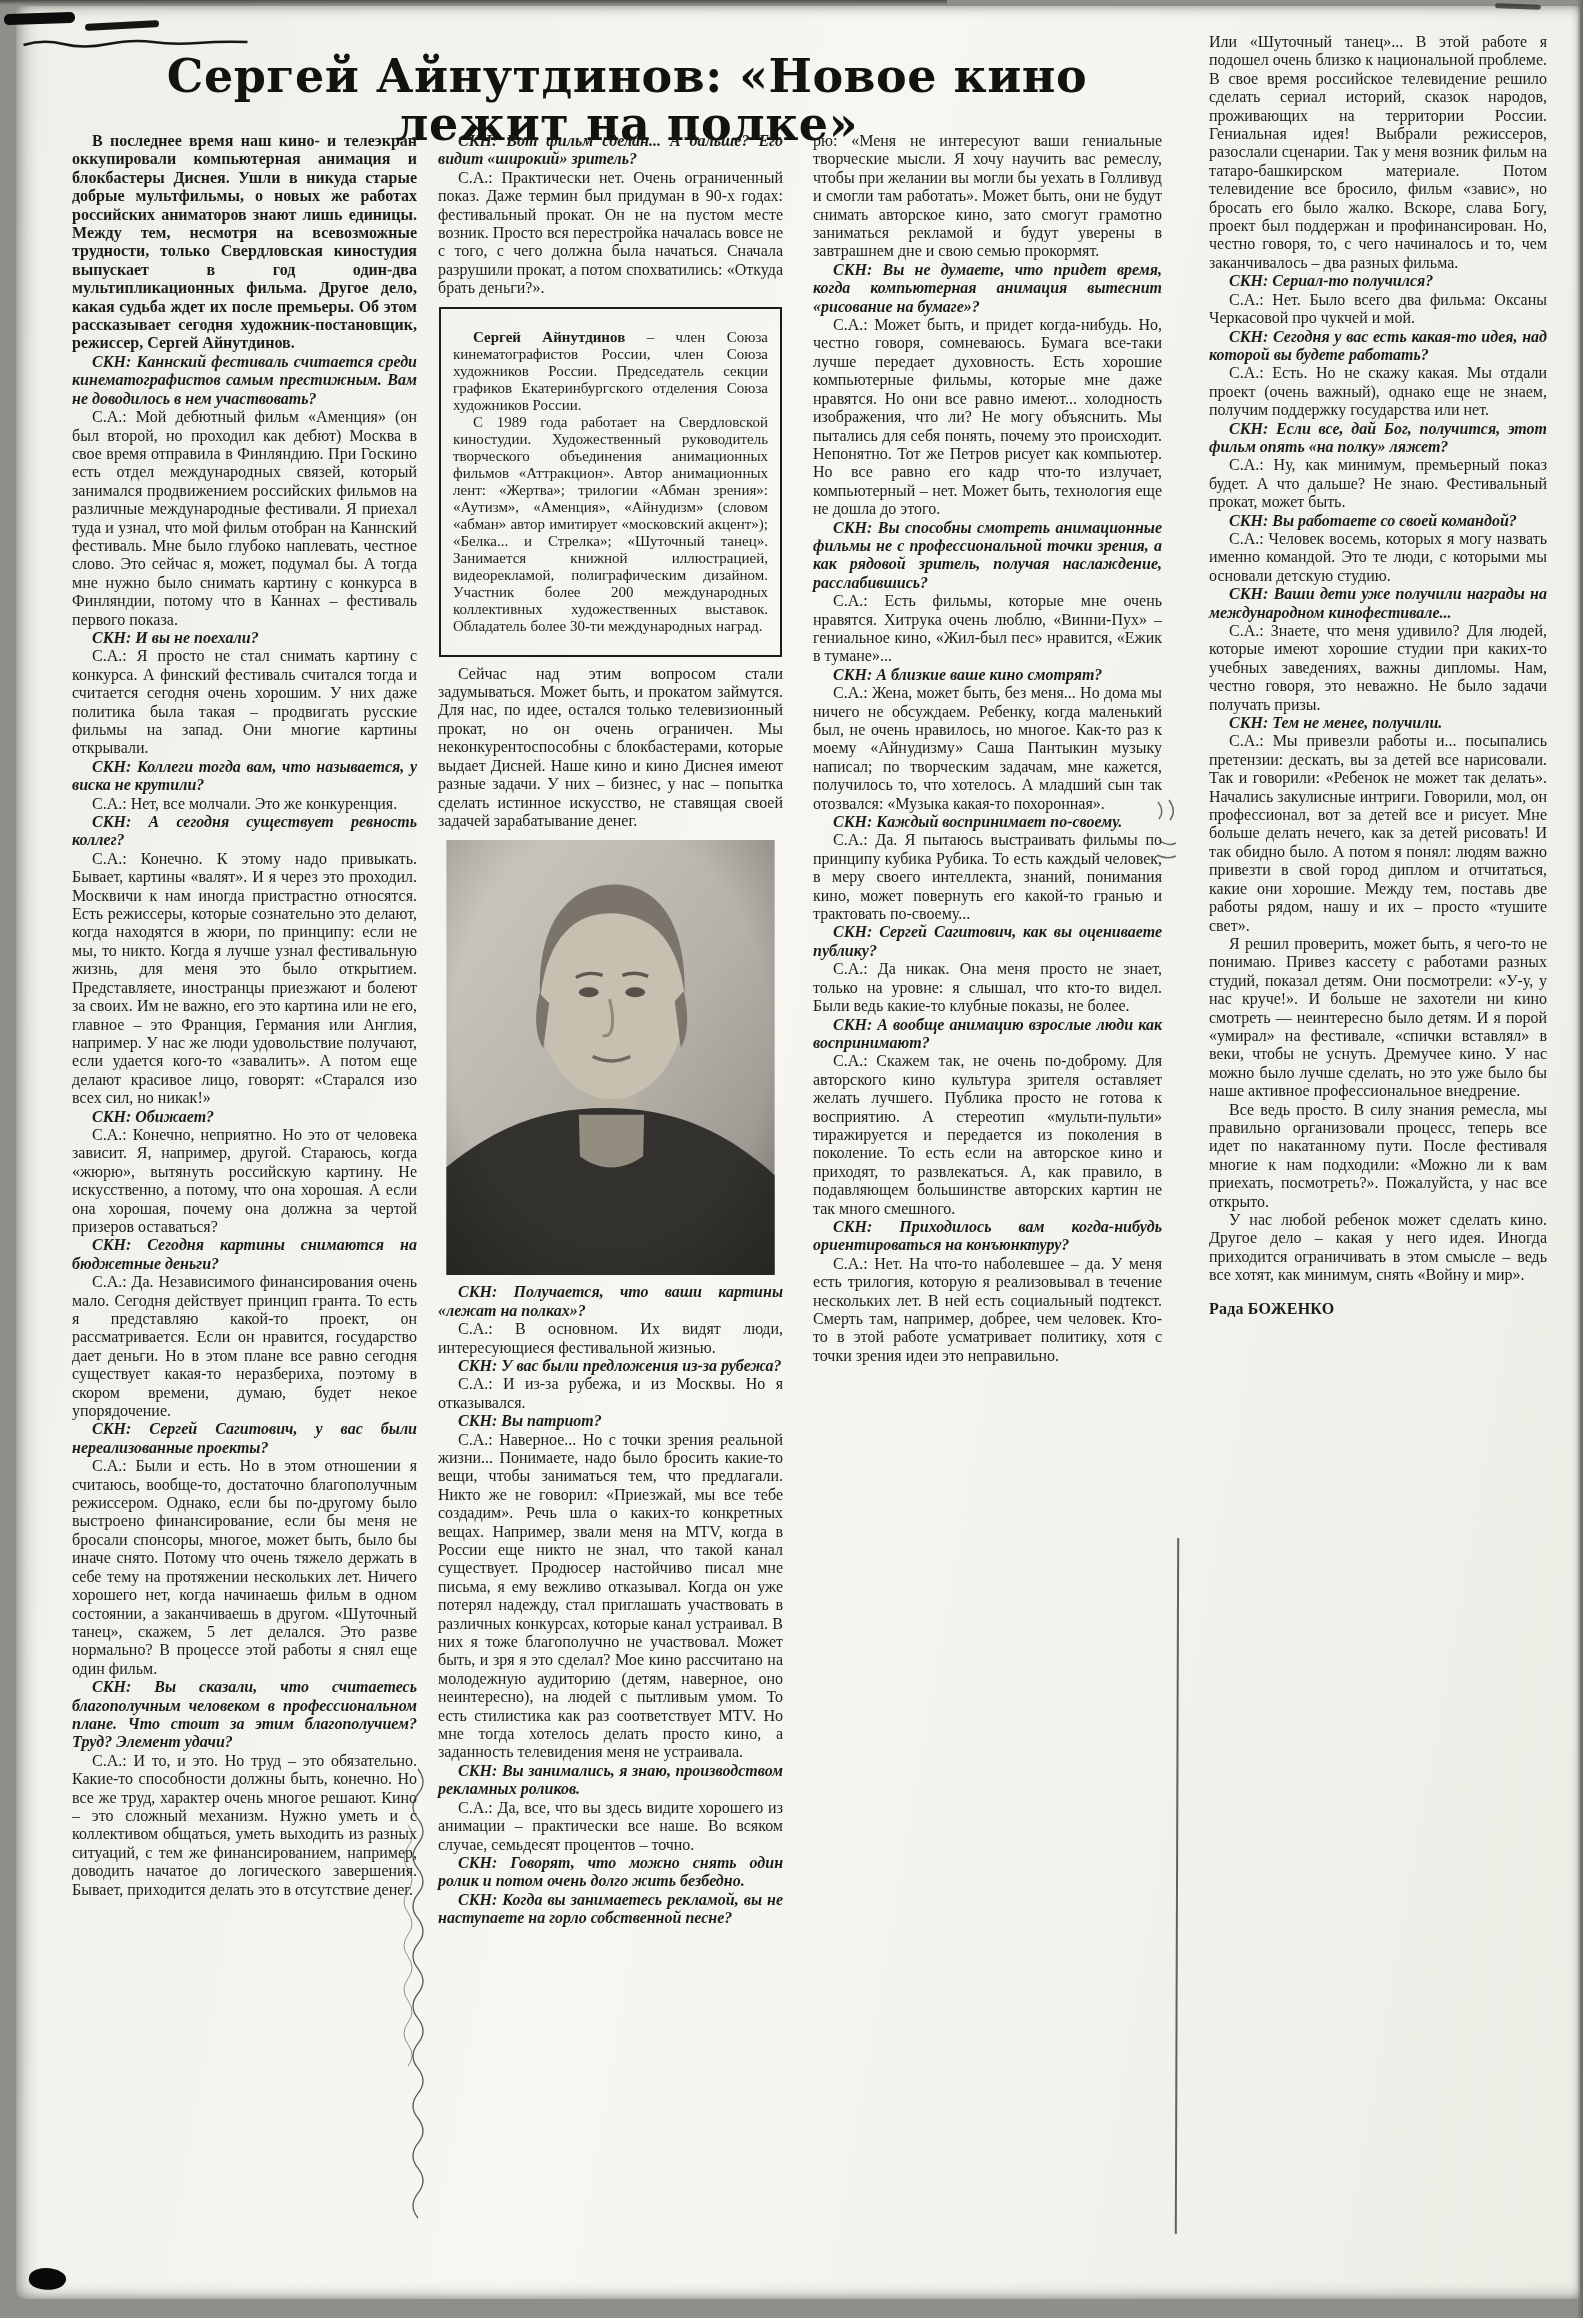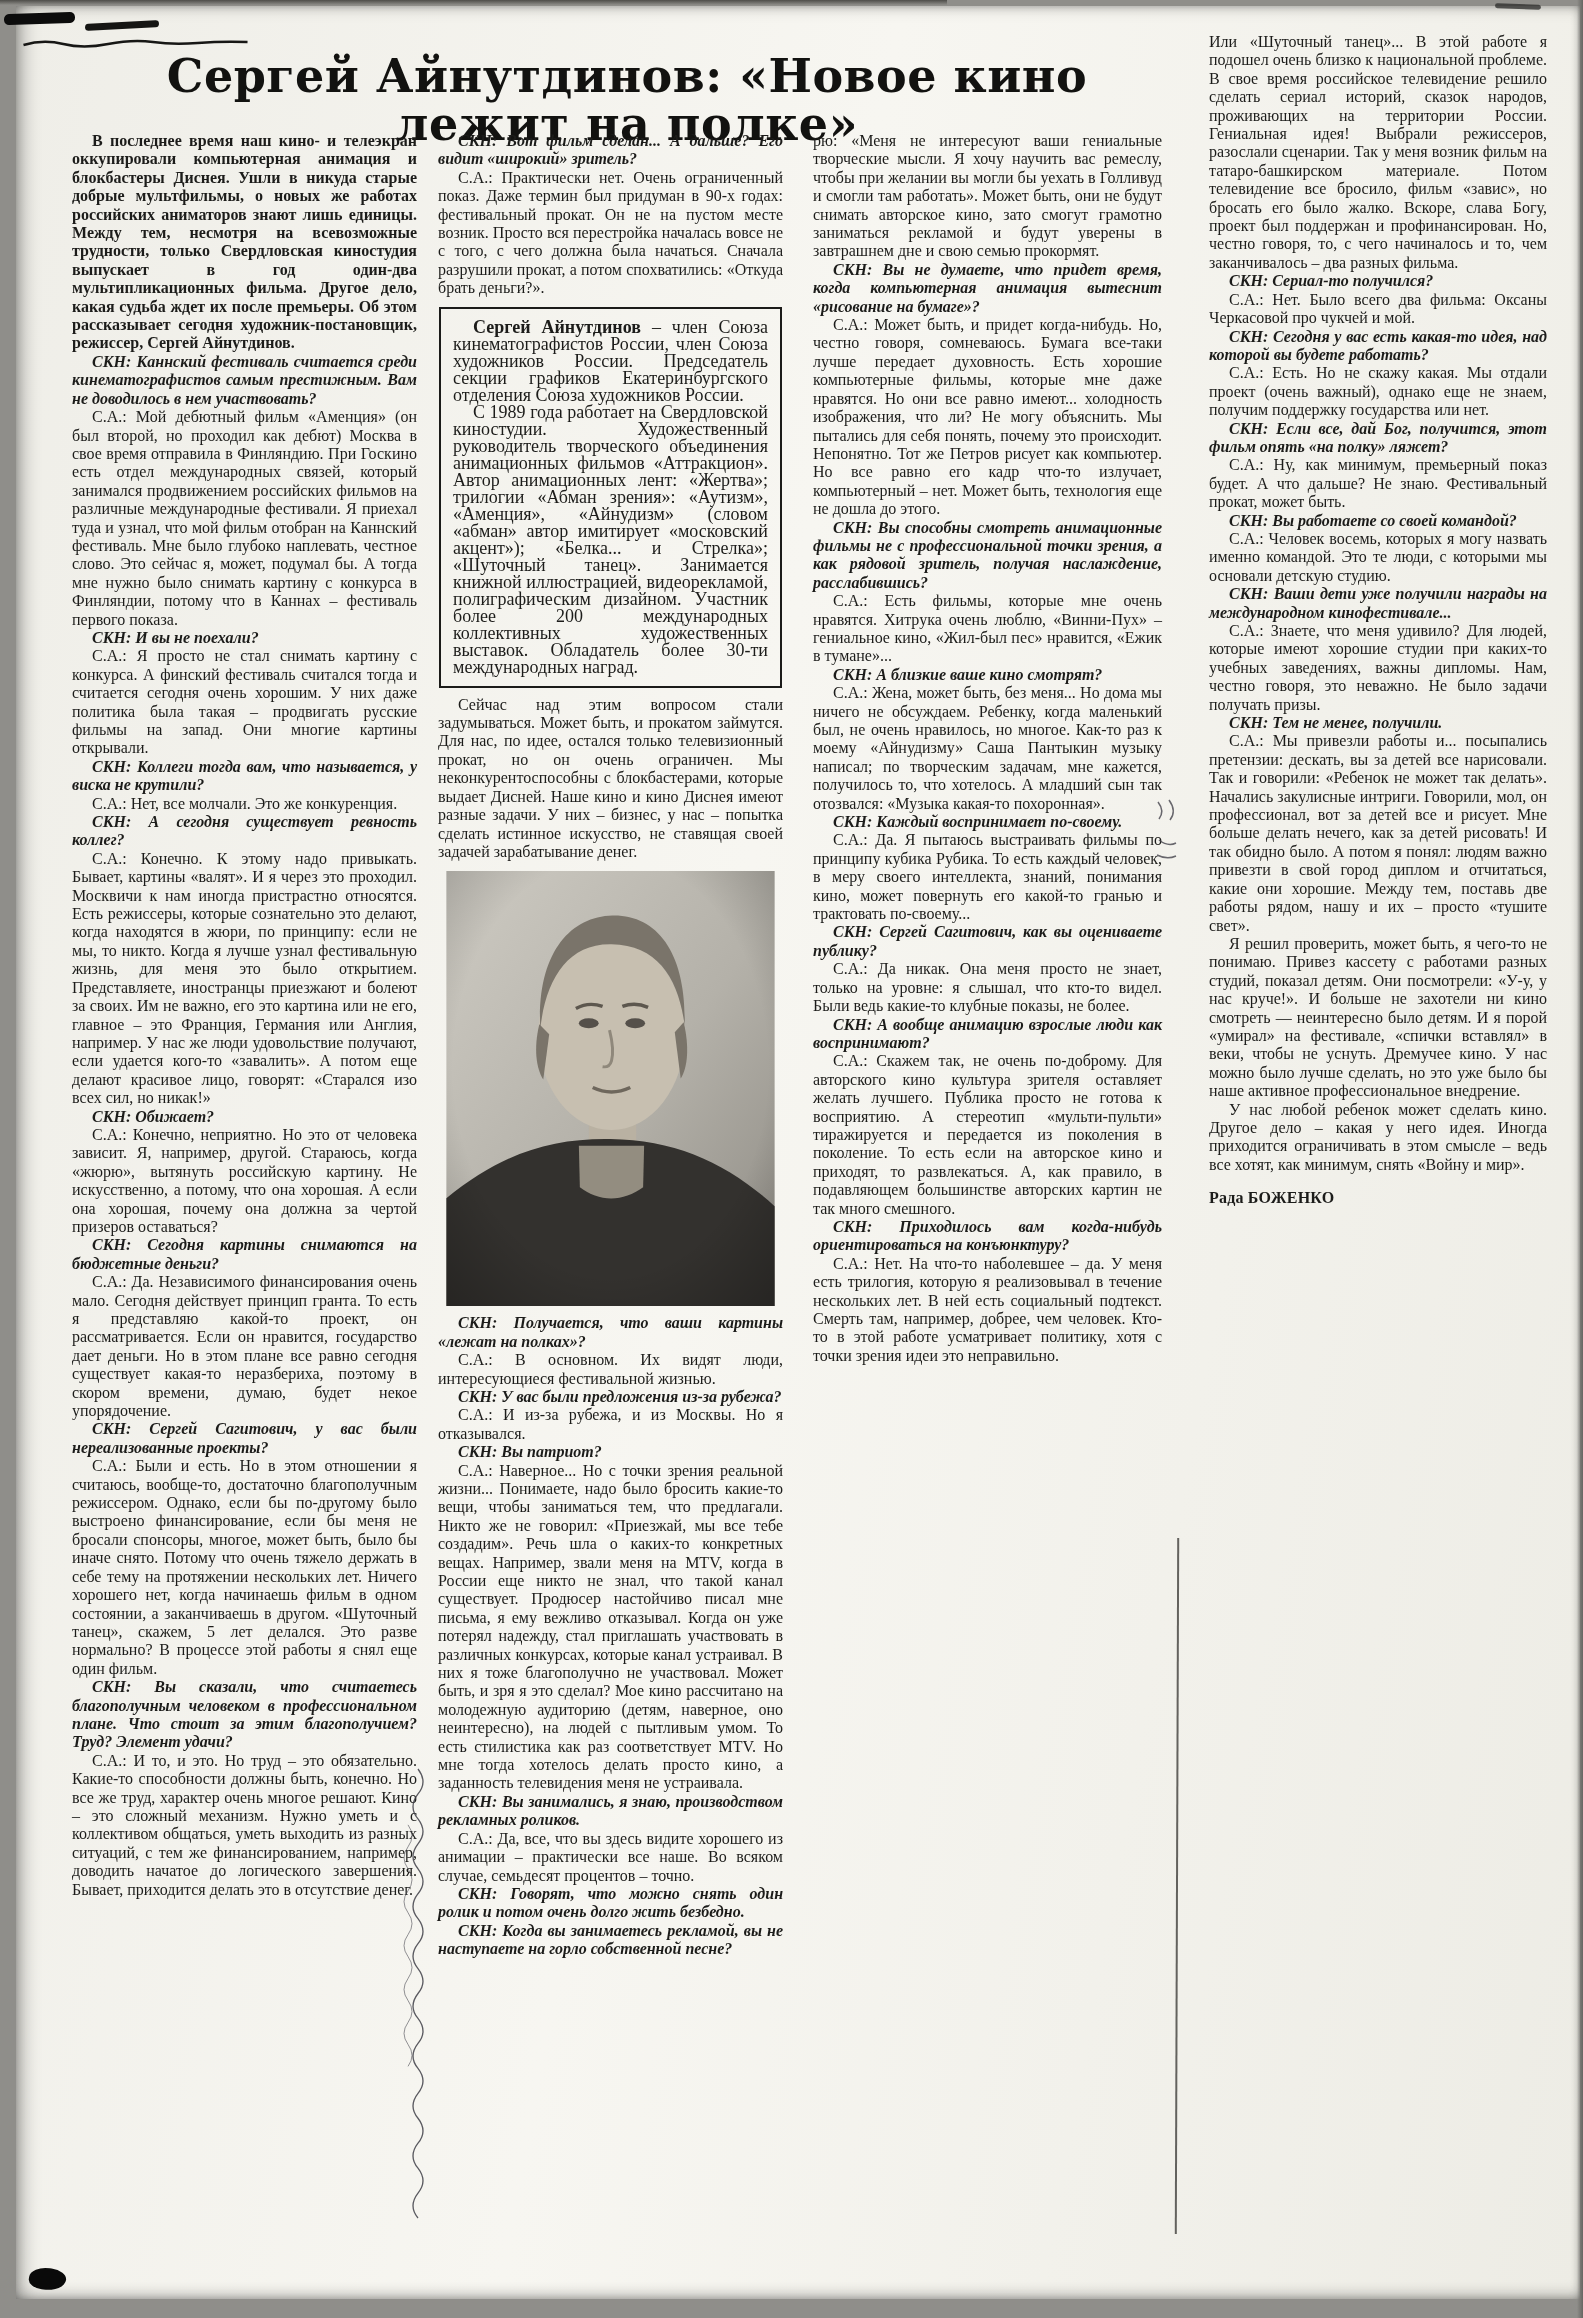--- a/index.html
+++ b/index.html
@@ -33,22 +33,22 @@
   #col-1{left:422px;top:126px;width:345px;}
   #col-2{left:797px;top:126px;width:349px;}
   #col-3{left:1193px;top:27px;width:338px;}
   .col p{margin:0;text-indent:20px;}
   .col p.cont{text-indent:0;}
   .col p.lead{font-weight:bold;}
   .question{font-weight:bold;font-style:italic;}
   .answer .prefix{font-weight:normal;}
   .bio-box{
     border:2px solid #1b1b19;
-    padding:10px 12px;margin:9px 1px 8px;
-    font-size:18px;line-height:17px;
+    padding:20px 12px;margin:9px 1px 8px;
+    font-size:15px;line-height:17px;
   }
   .bio-box p{margin:0;text-indent:20px;text-align:justify;}
   .photo-frame{width:329px;height:435px;margin:10px auto 8px;}
   .photo-frame svg{width:100%;height:100%;display:block;}
   .byline{
     font-weight:bold;
     margin-top:15px !important;text-indent:0 !important;
     padding-right:3px;letter-spacing:0.2px;
   }
   .artifact{position:absolute;pointer-events:none;}
@@ -158,20 +158,21 @@
       <p class="answer"><b class="prefix">С.А.: </b>Есть. Но не скажу какая. Мы отдали проект (очень важный), однако еще не знаем, получим поддержку государства или нет.</p>
       <p class="question"><span class="prefix">СКН: </span>Если все, дай Бог, получится, этот фильм опять «на полку» ляжет?</p>
       <p class="answer"><b class="prefix">С.А.: </b>Ну, как минимум, премьерный показ будет. А что дальше? Не знаю. Фестивальный прокат, может быть.</p>
       <p class="question"><span class="prefix">СКН: </span>Вы работаете со своей командой?</p>
       <p class="answer"><b class="prefix">С.А.: </b>Человек восемь, которых я могу назвать именно командой. Это те люди, с которыми мы основали детскую студию.</p>
       <p class="question"><span class="prefix">СКН: </span>Ваши дети уже получили награды на международном кинофестивале...</p>
       <p class="answer"><b class="prefix">С.А.: </b>Знаете, что меня удивило? Для людей, которые имеют хорошие студии при каких-то учебных заведениях, важны дипломы. Нам, честно говоря, это неважно. Не было задачи получать призы.</p>
       <p class="question"><span class="prefix">СКН: </span>Тем не менее, получили.</p>
       <p class="answer"><b class="prefix">С.А.: </b>Мы привезли работы и... посыпались претензии: дескать, вы за детей все нарисовали. Так и говорили: «Ребенок не может так делать». Начались закулисные интриги. Говорили, мол, он профессионал, вот за детей все и рисует. Мне больше делать нечего, как за детей рисовать! И так обидно было. А потом я понял: людям важно привезти в свой город диплом и отчитаться, какие они хорошие. Между тем, поставь две работы рядом, нашу и их – просто «тушите свет».</p>
       <p class="plain">Я решил проверить, может быть, я чего-то не понимаю. Привез кассету с работами разных студий, показал детям. Они посмотрели: «У-у, у нас круче!». И больше не захотели ни кино смотреть — неинтересно было детям. И я порой «умирал» на фестивале, «спички вставлял» в веки, чтобы не уснуть. Дремучее кино. У нас можно было лучше сделать, но это уже было бы наше активное профессиональное внедрение.</p>
+      <p class="plain">Все ведь просто. В силу знания ремесла, мы правильно организовали процесс, теперь все идет по накатанному пути. После фестиваля многие к нам подходили: «Можно ли к вам приехать, посмотреть?». Пожалуйста, у нас все открыто.</p>
       <p class="plain">У нас любой ребенок может сделать кино. Другое дело – какая у него идея. Иногда приходится ограничивать в этом смысле – ведь все хотят, как минимум, снять «Войну и мир».</p>
       <p class="byline">Рада БОЖЕНКО</p>
     </div>
 </div>
 
 <div class="artifact edge-top"></div>
 <div class="artifact edge-right"></div>
 <div class="artifact smudge-1"></div>
 <div class="artifact smudge-2"></div>
 <div class="artifact smudge-3"></div>

